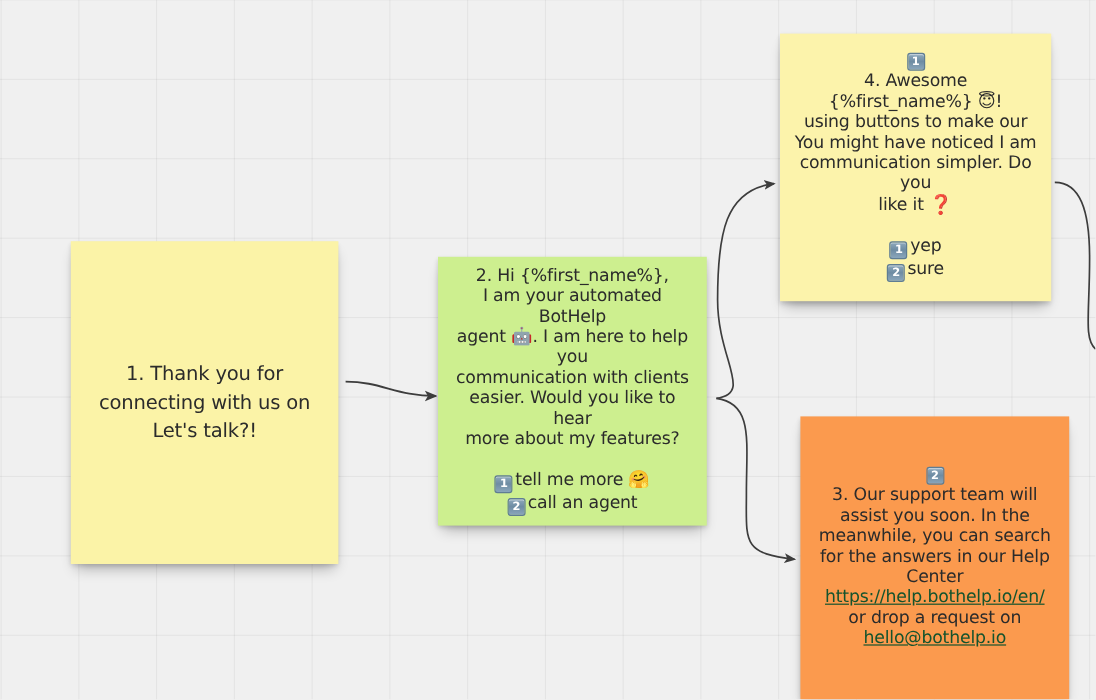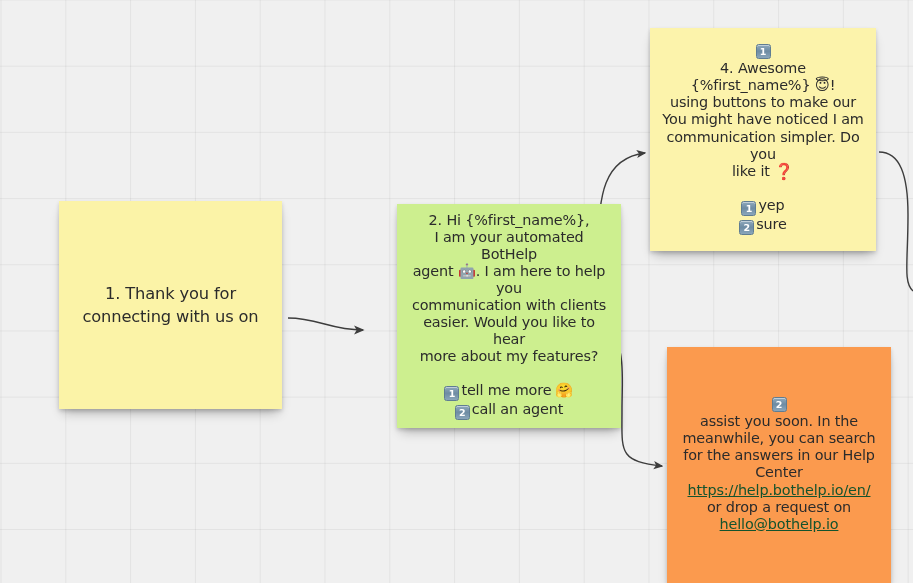--- a/index.html
+++ b/index.html
@@ -62,22 +62,22 @@
   }
   .kc.solo { margin: 0 0 1px 0; }
   .qmark { color: #d8252a; font-weight: bold; font-size: 16px; vertical-align: -1px; }
 
   .note a {
     color: #14532d;
     text-decoration: underline;
   }
 
   
-  #note-1 { left: 59px;  top: 201px; width: 223px; height: 208px; background: #fbf3a7; }
-  #note-2 { left: 365px; top: 204px; width: 224px; height: 224px; background: #cdef8f; margin-left: 32px; }
+  #note-1 { left: 59px;  top: 201px; width: 223px; height: 269px; background: #fbf3a7; }
+  #note-2 { left: 365px; top: 214px; width: 224px; height: 224px; background: #cdef8f; }
   #note-4 { left: 650px; top: 28px;  width: 226px; height: 223px; background: #fcf3ab; }
   #note-3 { left: 667px; top: 347px; width: 224px; height: 236px; background: #fb9a4e; }
 
   #note-1 .body { font-size: 16.3px; line-height: 23.5px; }
 
   svg.links {
     position: absolute;
     left: 0; top: 0;
     width: 913px; height: 583px;
     pointer-events: none;
@@ -105,20 +105,21 @@
              C 622 452, 618 461, 662 466" fill="none" stroke="#3d3d3d" stroke-width="1.4" marker-end="url(#arrow)"></path>
 
     <path d="M 879 152 C 900 152, 908 175, 908 215
              C 908 262, 903 282, 913 291" fill="none" stroke="#3d3d3d" stroke-width="1.4"></path>
   </svg>
 
   <div class="note" id="note-1" style="background: rgb(251, 243, 167);">
     <div class="body">
       <p>1. Thank you for</p>
       <p>connecting with us on</p>
+      <p>Let's talk?!</p>
     </div>
   </div>
 
   <div class="note" id="note-2" style="background: rgb(205, 239, 143);">
     <div class="body">
       <p>2. Hi {%first_name%},</p>
       <p>I am your automated BotHelp</p>
       <p>agent 🤖.  I am here to help you</p>
       <p>communication with clients</p>
       <p>easier. Would you like to hear</p>
@@ -149,20 +150,21 @@
       </div>
       <div class="opt">
         <span class="kc">2</span><span>sure</span>
       </div>
     </div>
   </div>
 
   <div class="note" id="note-3" style="background: rgb(251, 154, 78);">
     <span class="kc solo">2</span>
     <div class="body">
+      <p>3. Our support team will</p>
       <p>assist you soon. In the</p>
       <p>meanwhile, you can search</p>
       <p>for the answers in our Help</p>
       <p>Center</p>
       <p><a href="#">https://help.bothelp.io/en/</a></p>
       <p>or drop a request on</p>
       <p><a href="#">hello@bothelp.io</a></p>
     </div>
   </div>
 

